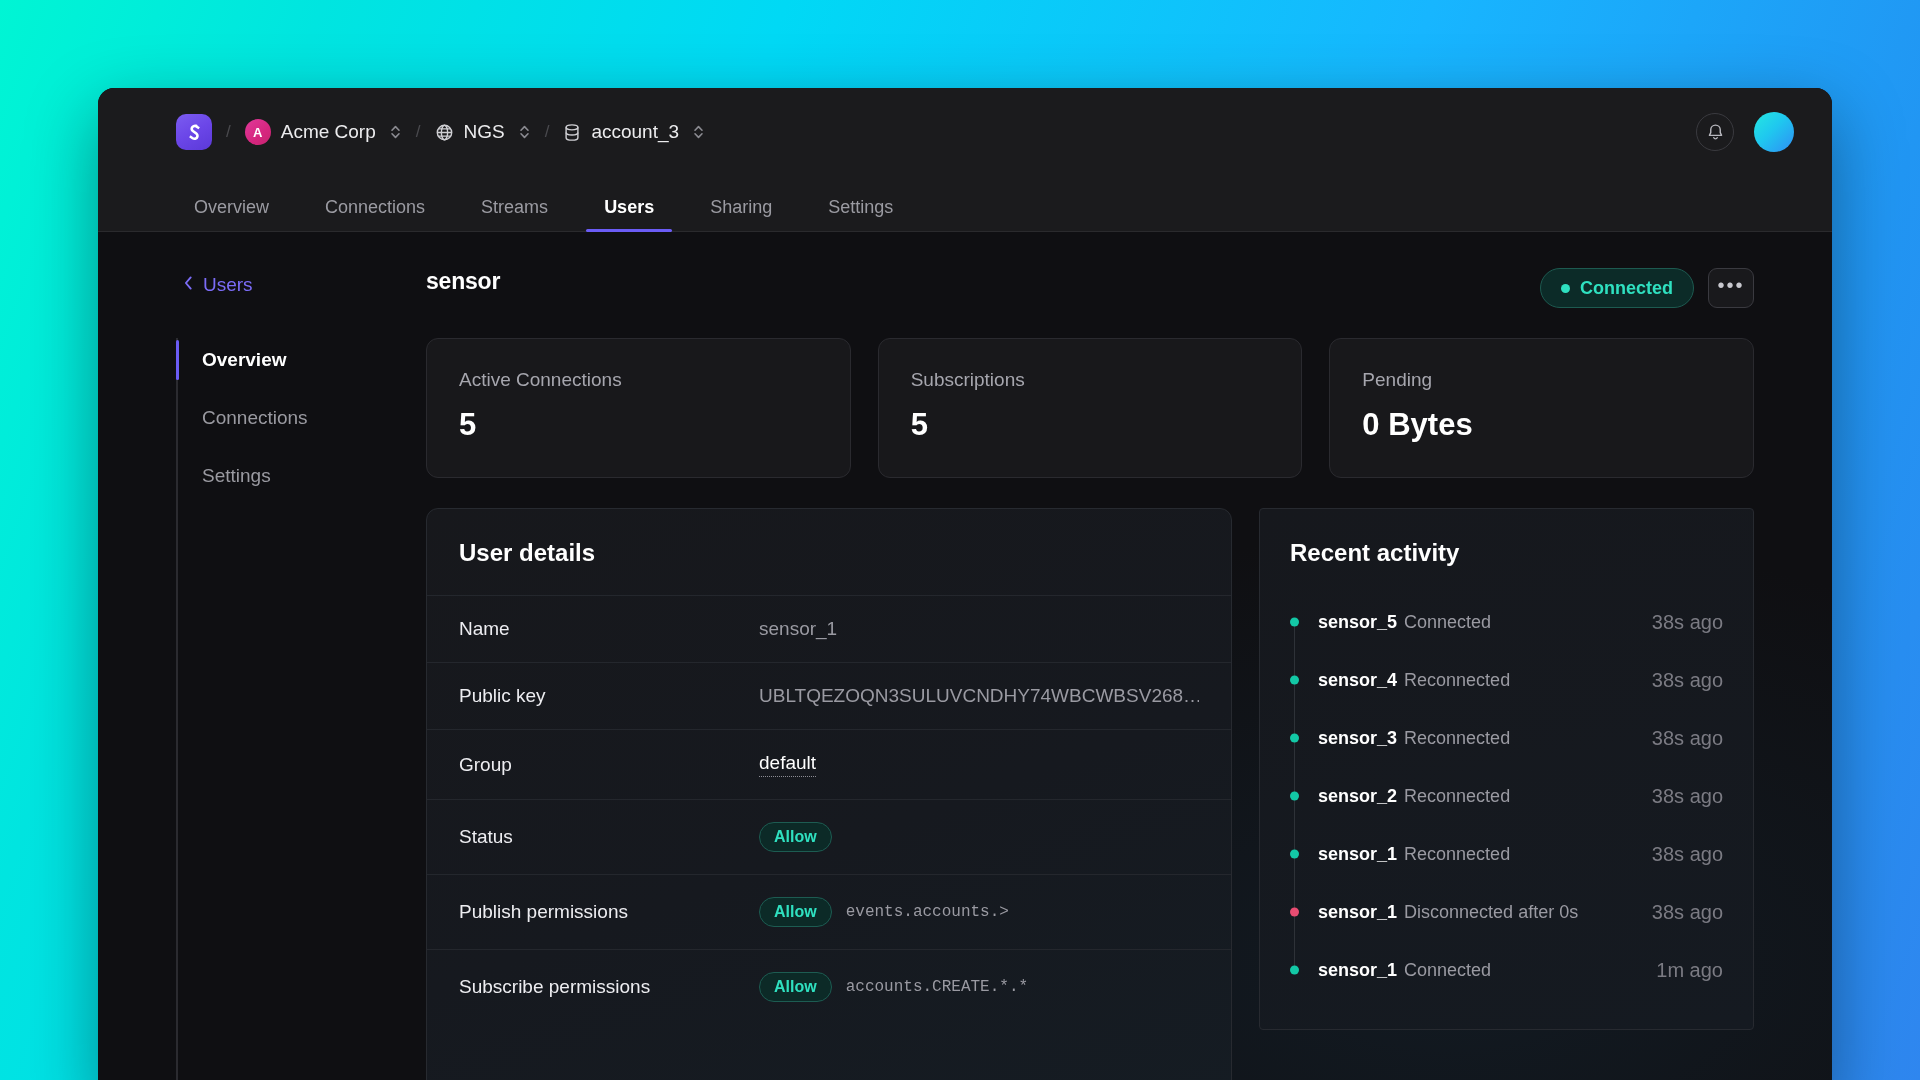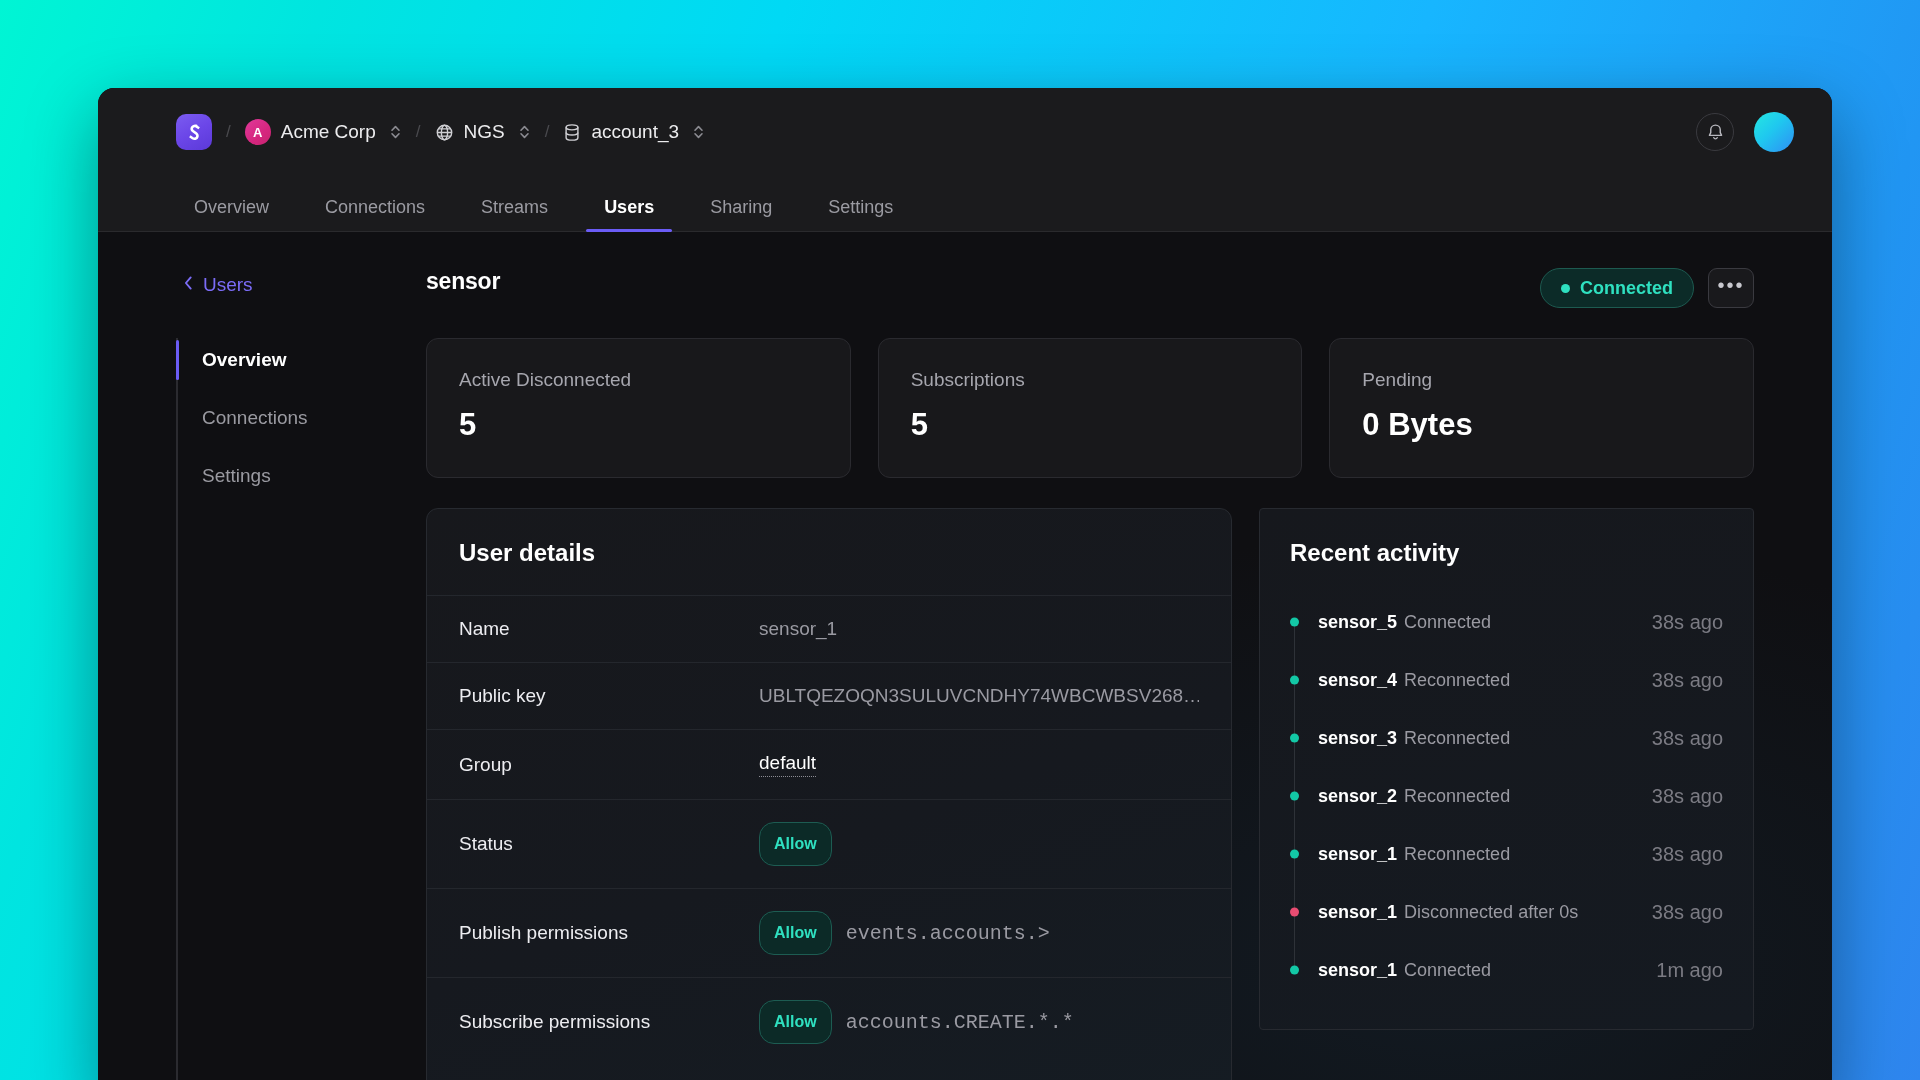--- a/index.html
+++ b/index.html
@@ -208,24 +208,24 @@
     padding: 22px 32px;
     min-height: 67px;
   }
   .detail-key { color:#ededf1; font-size: 19px; width: 300px; flex:0 0 300px; }
   .detail-val { color:#9a9aa2; font-size: 19px; display:flex; align-items:center; gap: 14px; min-width:0; }
   .detail-val.dotted { color:#fff; }
   .dotted-underline {
     border-bottom: 1px dotted #8d8d95; padding-bottom: 2px; cursor: help;
   }
   .truncate { overflow:hidden; text-overflow:ellipsis; white-space:nowrap; max-width: 520px; }
-  .mono { font-family: "Liberation Mono", monospace; font-size: 20px; color:#9a9aa2; }
+  .mono { font-family: "Liberation Mono", monospace; font-size: 16px; color:#9a9aa2; }
   .chip-allow {
     display:inline-flex; align-items:center; justify-content:center;
-    height: 44px; padding: 0 14px;
+    height: 30px; padding: 0 14px;
     border-radius: 15px;
     background: #0c2a27; border: 1px solid #1d5c52;
     color:#2fe0c0; font-size: 16px; font-weight: 600;
     flex: 0 0 auto;
   }
 
   
   .activity-card {
     width: 495px; flex: 0 0 495px;
     background: linear-gradient(170deg, #16181d 0%, #151a21 100%);
@@ -372,21 +372,21 @@
       <div class="subnav">
         <div class="subnav-item active">Overview</div>
         <div class="subnav-item">Connections</div>
         <div class="subnav-item">Settings</div>
       </div>
 
       <div class="main-col">
 
         <div class="stats">
           <div class="stat-card">
-            <div class="stat-label">Active Disconnected</div>
+            <div class="stat-label">Active Connections</div>
             <div class="stat-value">5</div>
           </div>
           <div class="stat-card">
             <div class="stat-label">Subscriptions</div>
             <div class="stat-value">5</div>
           </div>
           <div class="stat-card">
             <div class="stat-label">Pending</div>
             <div class="stat-value">0 Bytes</div>
           </div>

